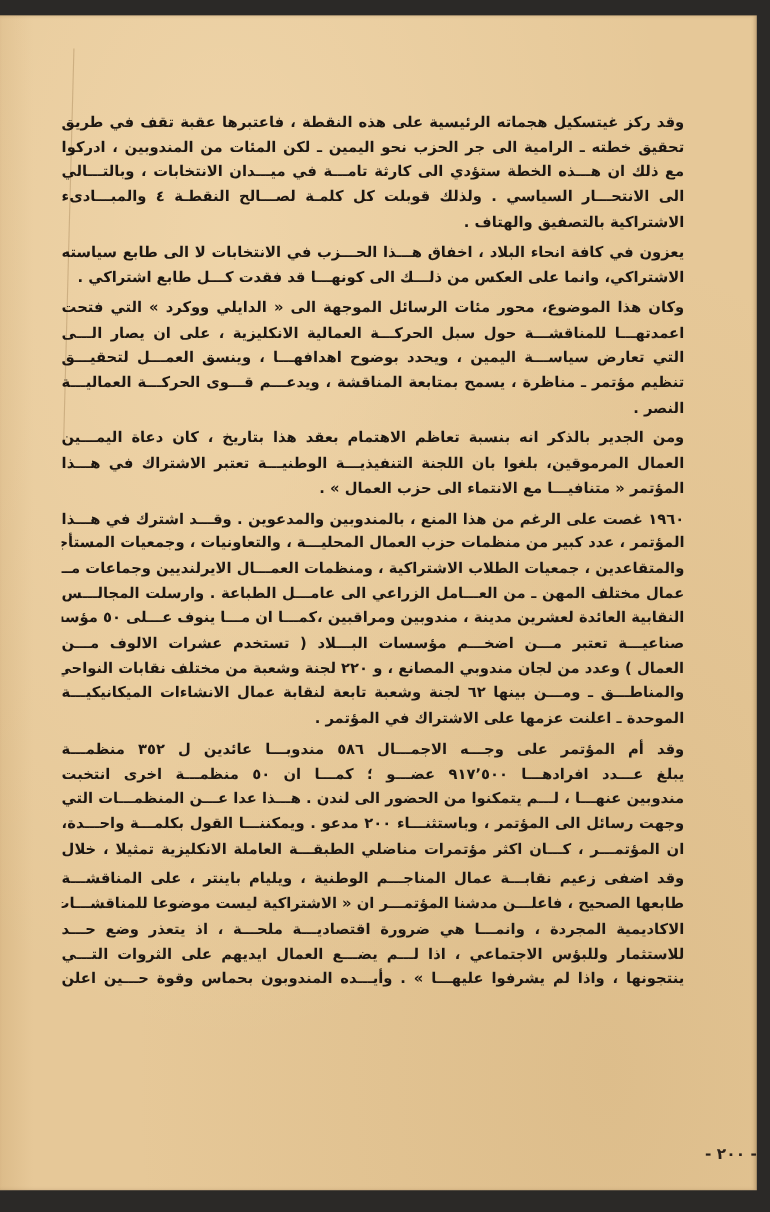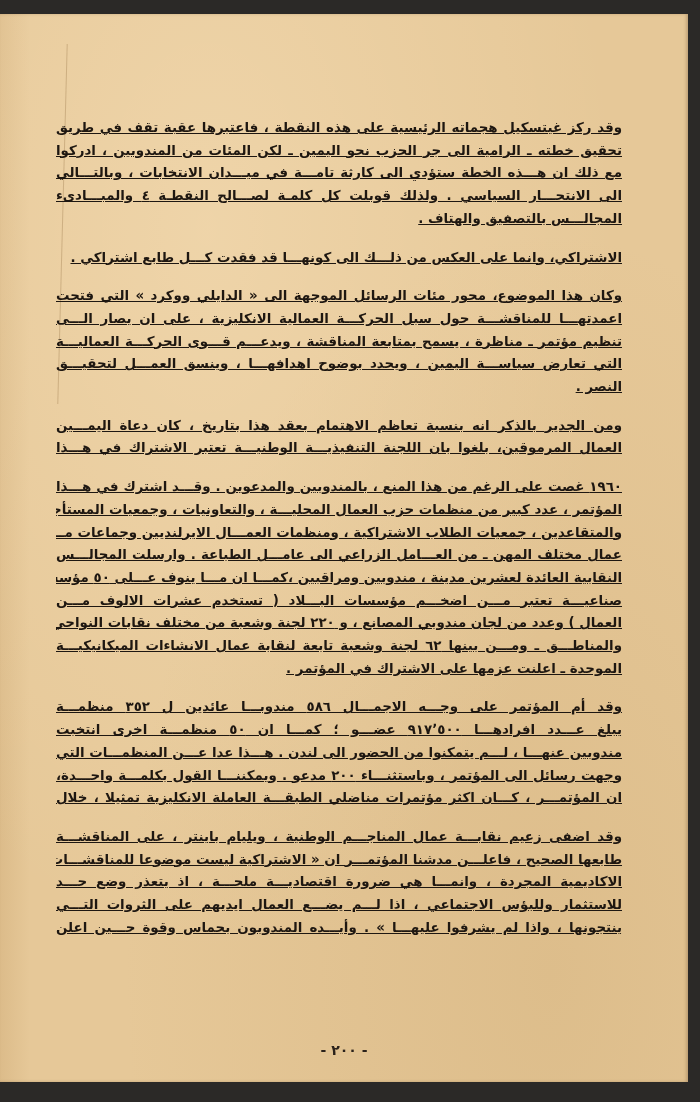--- a/index.html
+++ b/index.html
@@ -45,39 +45,38 @@
       width: 594px;
       direction: rtl;
       text-align: justify;
       font-family: "DejaVu Sans", sans-serif;
       font-weight: bold;
       font-size: 13.4px;
       line-height: 22.7px;
       color: #1e1711;
     }
     .para {
-      margin: 16px 0 5px 0;
+      margin: 0 0 5px 0;
       text-indent: 28px;
-      text-decoration: underline;
     }
     .para .line {
       display: block;
       text-align-last: justify;
       white-space: nowrap;
       overflow: hidden;
     }
     .para .line.last {
       text-align-last: right;
     }
     .page-number {
       position: absolute;
       left: 0;
       width: 688px;
       top: 1028px;
-      text-align: center;
+      text-align: right;
       font-family: "DejaVu Sans", sans-serif;
       font-weight: bold;
       font-size: 14px;
       color: #2a211a;
       direction: rtl;
       letter-spacing: 2px;
     }
   </style>
 </head>
 <body>
@@ -86,38 +85,40 @@
   <div class="page">
     <div class="fold-line"></div>
 
     <div class="text-block">
 
       <p class="para">
         <span class="line">وقد ركز غيتسكيل هجماته الرئيسية على هذه النقطة ، فاعتبرها عقبة تقف في طريق</span>
         <span class="line">تحقيق خطته ـ الرامية الى جر الحزب نحو اليمين ـ لكن المئات من المندوبين ، ادركوا</span>
         <span class="line">مع ذلك ان هـــذه الخطة ستؤدي الى كارثة تامـــة في ميـــدان الانتخابات ، وبالتـــالي</span>
         <span class="line">الى الانتحـــار السياسي . ولذلك قوبلت كل كلمـة لصـــالح النقطـة ٤ والمبـــادىء</span>
-        <span class="line last">المجالـــس بالتصفيق والهتاف .</span>
+        <span class="line last">الاشتراكية بالتصفيق والهتاف .</span>
       </p>
 
       <p class="para">
+        <span class="line">يعزون في كافة انحاء البلاد ، اخفاق هـــذا الحـــزب في الانتخابات لا الى طابع سياسته</span>
         <span class="line last">الاشتراكي، وانما على العكس من ذلـــك الى كونهـــا قد فقدت كـــل طابع اشتراكي .</span>
       </p>
 
       <p class="para">
         <span class="line">وكان هذا الموضوع، محور مئات الرسائل الموجهة الى « الدايلي ووكرد » التي فتحت</span>
         <span class="line">اعمدتهـــا للمناقشـــة حول سبل الحركـــة العمالية الانكليزية ، على ان يصار الـــى</span>
+        <span class="line">التي تعارض سياســـة اليمين ، ويحدد بوضوح اهدافهـــا ، وينسق العمـــل لتحقيـــق</span>
         <span class="line">تنظيم مؤتمر ـ مناظرة ، يسمح بمتابعة المناقشة ، ويدعـــم قـــوى الحركـــة العماليـــة</span>
-        <span class="line">التي تعارض سياســـة اليمين ، ويحدد بوضوح اهدافهـــا ، وينسق العمـــل لتحقيـــق</span>
         <span class="line last">النصر .</span>
       </p>
 
       <p class="para">
         <span class="line">ومن الجدير بالذكر انه بنسبة تعاظم الاهتمام بعقد هذا بتاريخ ، كان دعاة اليمـــين</span>
         <span class="line">العمال المرموقين، بلغوا بان اللجنة التنفيذيـــة الوطنيـــة تعتبر الاشتراك في هـــذا</span>
+        <span class="line last">المؤتمر « متنافيـــا مع الانتماء الى حزب العمال » .</span>
       </p>
 
       <p class="para">
         <span class="line">١٩٦٠ غصت على الرغم من هذا المنع ، بالمندوبين والمدعوين . وقـــد اشترك في هـــذا</span>
         <span class="line">المؤتمر ، عدد كبير من منظمات حزب العمال المحليـــة ، والتعاونيات ، وجمعيات المستأجرين</span>
         <span class="line">والمتقاعدين ، جمعيات الطلاب الاشتراكية ، ومنظمات العمـــال الايرلنديين وجماعات مـــن</span>
         <span class="line">عمال مختلف المهن ـ من العـــامل الزراعي الى عامـــل الطباعة . وارسلت المجالـــس</span>
         <span class="line">النقابية العائدة لعشرين مدينة ، مندوبين ومراقبين ،كمـــا ان مـــا ينوف عـــلى ٥٠ مؤسسة</span>
         <span class="line">صناعيـــة تعتبر مـــن اضخـــم مؤسسات البـــلاد ( تستخدم عشرات الالوف مـــن</span>
         <span class="line">العمال ) وعدد من لجان مندوبي المصانع ، و ٢٢٠ لجنة وشعبة من مختلف نقابات النواحي</span>

